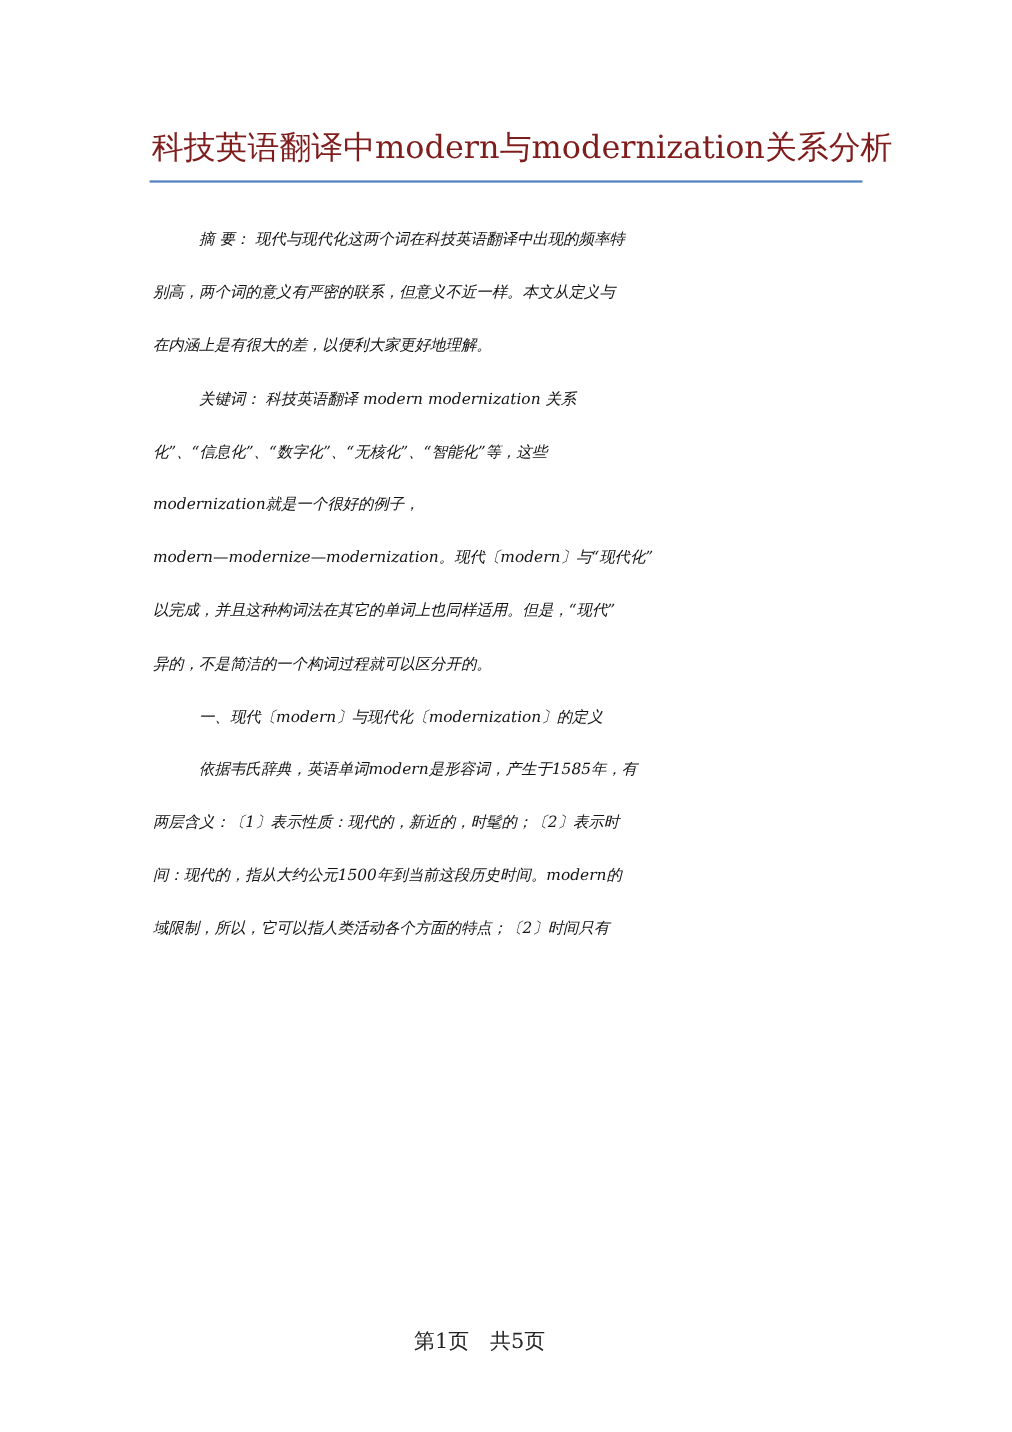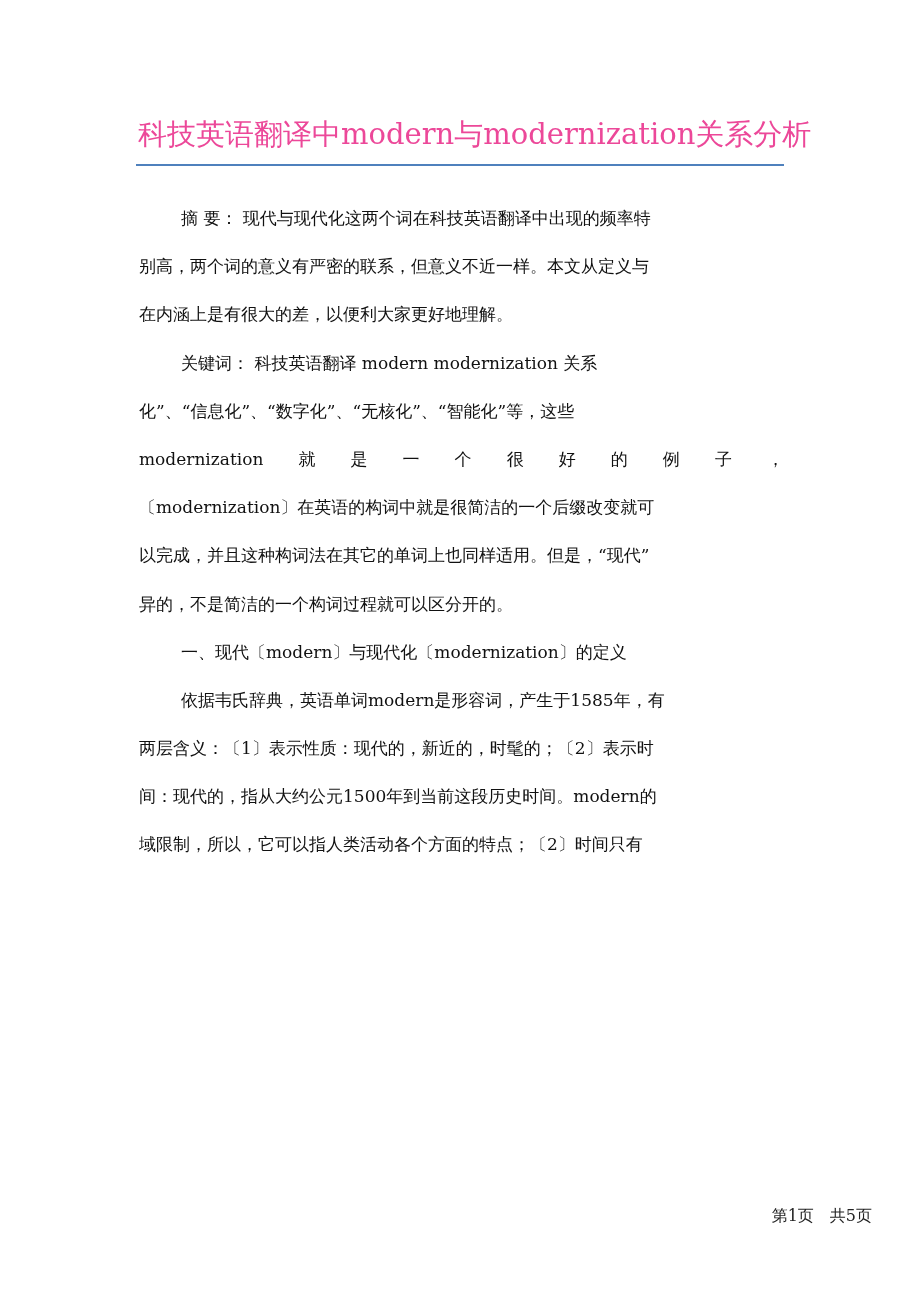--- a/index.html
+++ b/index.html
@@ -1,29 +1,29 @@
 <!DOCTYPE html>
 <html><head>
 <meta charset="utf-8">
 <style>
   html, body { margin: 0; padding: 0; background: #ffffff; }
   body { width: 920px; height: 1302px; position: relative; overflow: hidden;
          font-family: "DejaVu Serif", "Liberation Serif", serif; color: #111; }
   .title { position: absolute; left: 138px; top: 112px; width: 646px;
-           font-size: 29px; line-height: 44px; color: #ec4899; white-space: nowrap;
+           font-size: 29px; line-height: 44px; color: #7f1d1d; white-space: nowrap;
            font-family: "DejaVu Serif", "Liberation Serif", serif; letter-spacing: 0px; }
   .rule { position: absolute; left: 136px; top: 164px; width: 648px; height: 2px;
           background: #4f81bd; }
   .body { position: absolute; left: 139px; top: 194px; width: 645px; }
-  .line { height: 48.2px; line-height: 48.2px; font-size: 17px; white-space: nowrap;
-          overflow: visible; }
+  .line { height: 48.2px; line-height: 48.2px; font-size: 14px; white-space: nowrap;
+          overflow: visible; font-style: italic; }
   .indent { padding-left: 42px; }
-  .just { display: flex; justify-content: space-between; }
-  .footer { position: absolute; top: 1206px; left: 0; width: 872px; text-align: right;
-            font-size: 16px; color: #222; }
+  .just { display: flex; }
+  .footer { position: absolute; top: 1206px; left: 0; width: 872px; text-align: center;
+            font-size: 19px; color: #222; }
 </style>
 </head>
 <body>
 
 <div class="title">科技英语翻译中modern与modernization关系分析</div>
 <div class="rule"></div>
 
 <div class="body">
   <div class="line indent">摘 要： 现代与现代化这两个词在科技英语翻译中出现的频率特</div>
   <div class="line">别高，两个词的意义有严密的联系，但意义不近一样。本文从定义与</div>
@@ -36,21 +36,21 @@
     <span>是</span>
     <span>一</span>
     <span>个</span>
     <span>很</span>
     <span>好</span>
     <span>的</span>
     <span>例</span>
     <span>子</span>
     <span>，</span>
   </div>
-  <div class="line">〔modernization〕在英语的构词中就是很简洁的一个后缀改变就可</div>
+  <div class="line">modern—modernize—modernization。现代〔modern〕与“现代化”</div>
   <div class="line">以完成，并且这种构词法在其它的单词上也同样适用。但是，“现代”</div>
   <div class="line">异的，不是简洁的一个构词过程就可以区分开的。</div>
   <div class="line indent">一、现代〔modern〕与现代化〔modernization〕的定义</div>
   <div class="line indent">依据韦氏辞典，英语单词modern是形容词，产生于1585年，有</div>
   <div class="line">两层含义：〔1〕表示性质：现代的，新近的，时髦的；〔2〕表示时</div>
   <div class="line">间：现代的，指从大约公元1500年到当前这段历史时间。modern的</div>
   <div class="line">域限制，所以，它可以指人类活动各个方面的特点；〔2〕时间只有</div>
 </div>
 
 <div class="footer">第1页　共5页</div>

